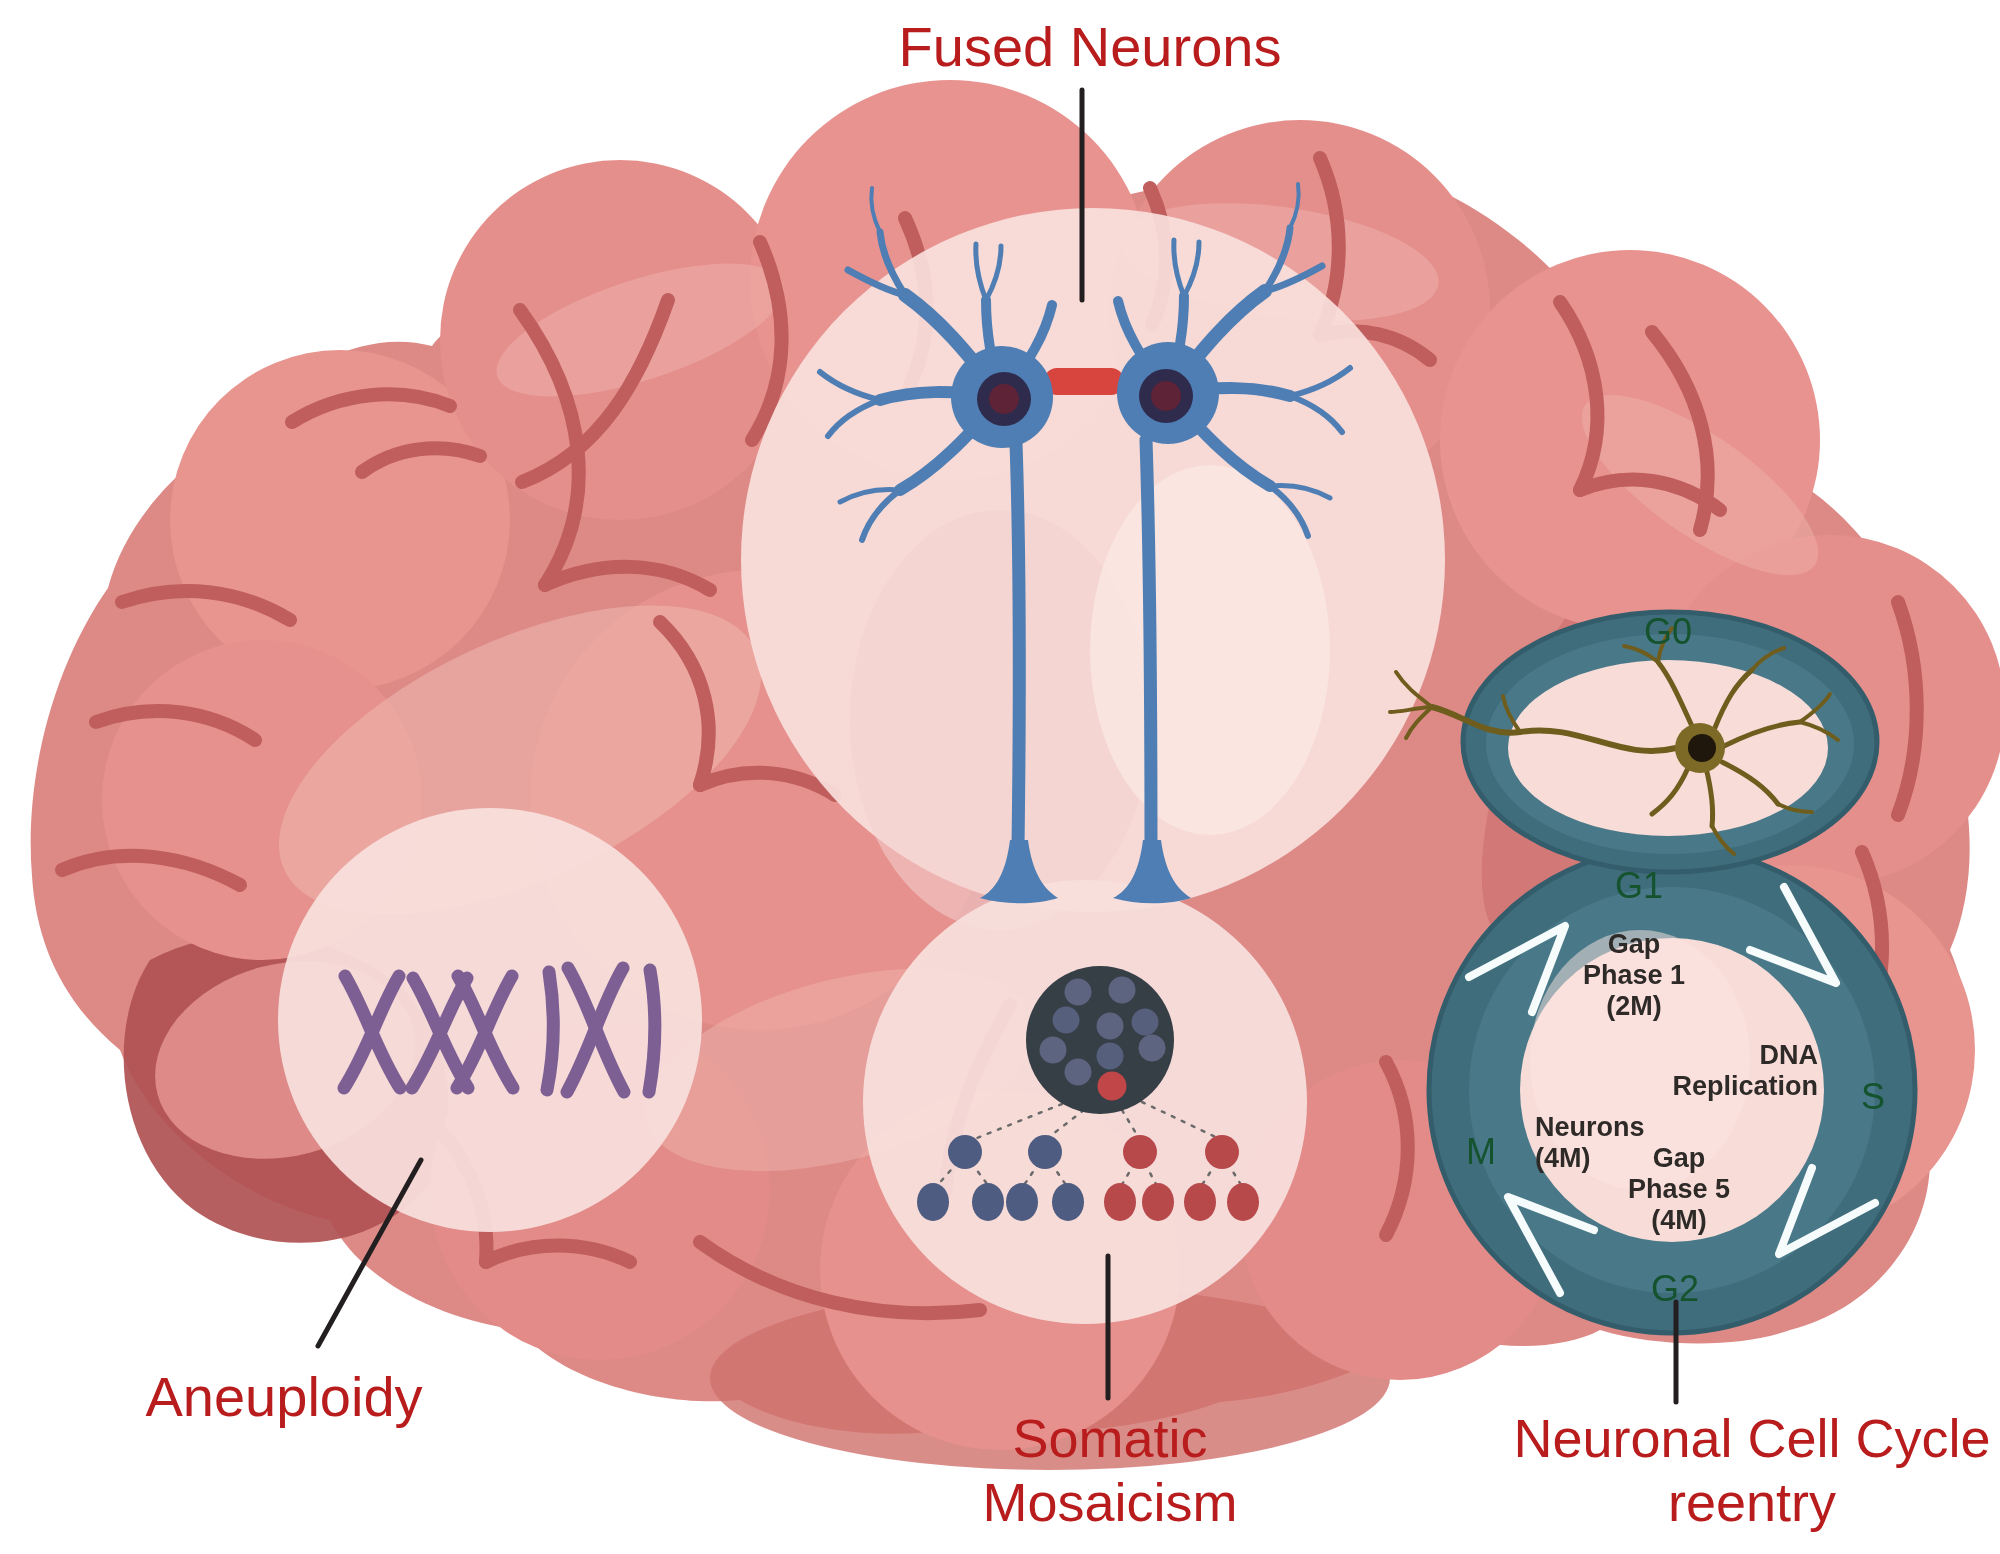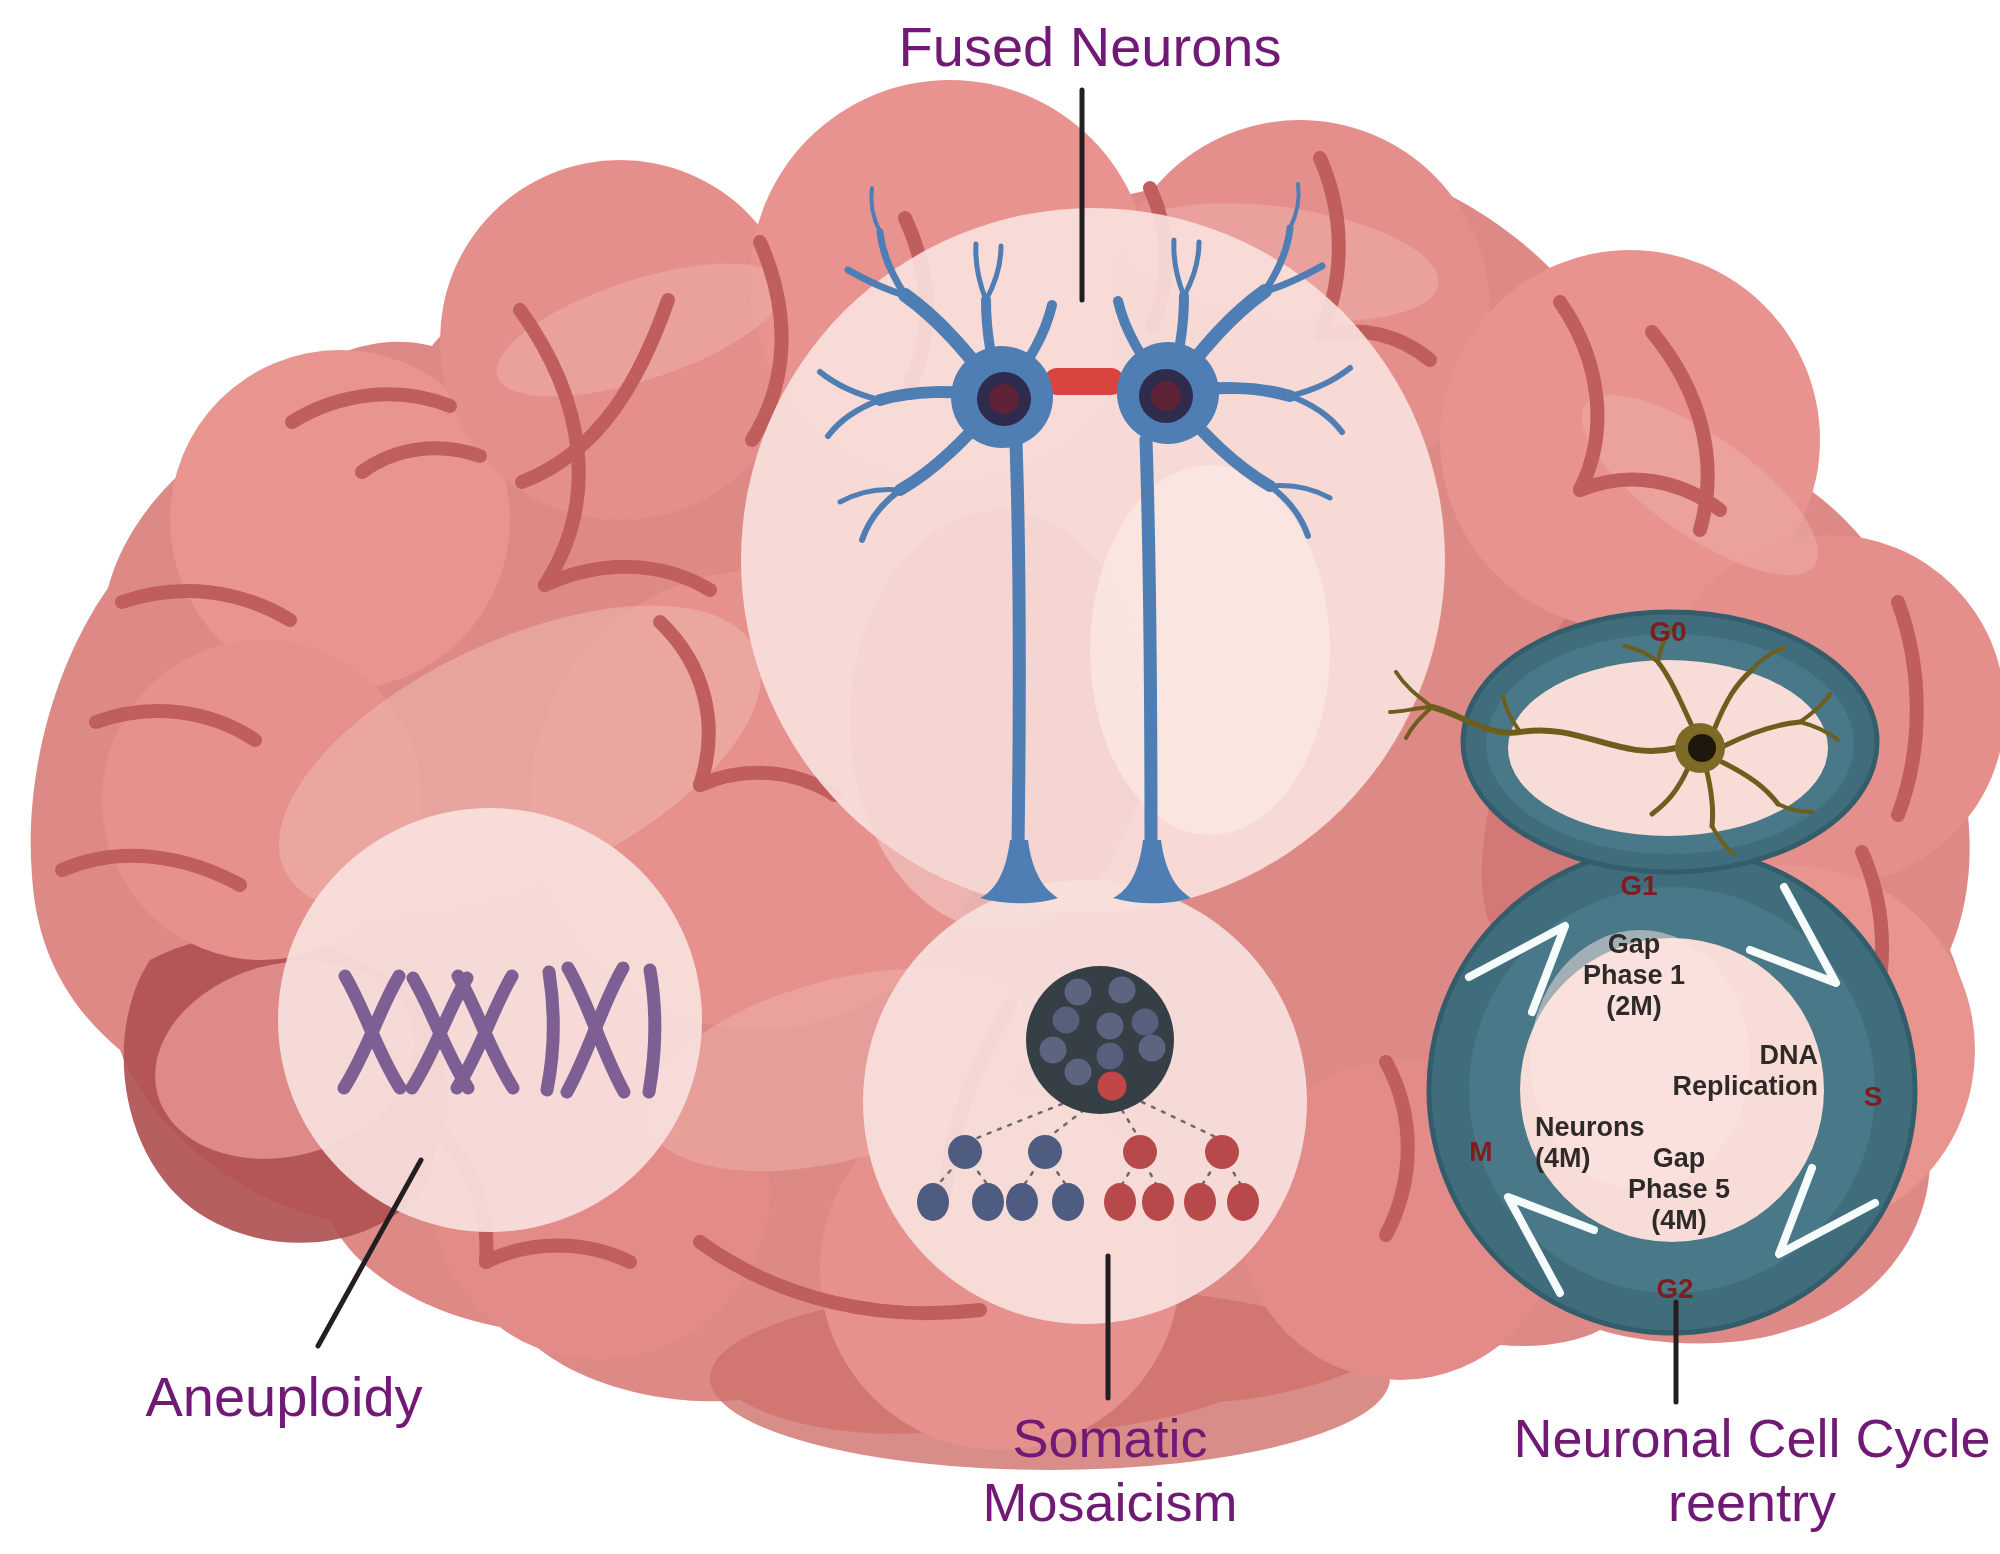--- a/index.html
+++ b/index.html
@@ -1,23 +1,23 @@
 <!DOCTYPE html>
 <html><head>
 <meta charset="utf-8">
 <style>
   html,body{margin:0;padding:0;background:#fff;}
   .stage{position:relative;width:2000px;height:1554px;background:#fff;overflow:hidden;
          font-family:"Liberation Sans", sans-serif;}
   .stage svg{position:absolute;left:0;top:0;}
-  .lbl{position:absolute;color:#701a75;white-space:nowrap;}
+  .lbl{position:absolute;color:#b91c1c;white-space:nowrap;}
   .lbl.center{transform:translate(-50%,-50%);text-align:center;}
   .callout{font-size:56px;letter-spacing:0px;}
   .callout2{font-size:54px;line-height:64px;}
-  .ringlbl{font-size:28px;font-weight:bold;color:#7f1d1d;transform:translate(-50%,-50%);}
+  .ringlbl{font-size:36px;font-weight:normal;color:#14532d;transform:translate(-50%,-50%);}
   .stage .phase{font-size:27px;font-weight:bold;color:#2e2a28;line-height:31px;text-align:center;}
   .phase.rightalign{text-align:right;transform:none;}
   .phase.leftalign{text-align:left;transform:none;}
 </style>
 </head>
 <body>
 
 <div class="stage">
 
 <svg width="2000" height="1554" viewBox="0 0 2000 1554">

